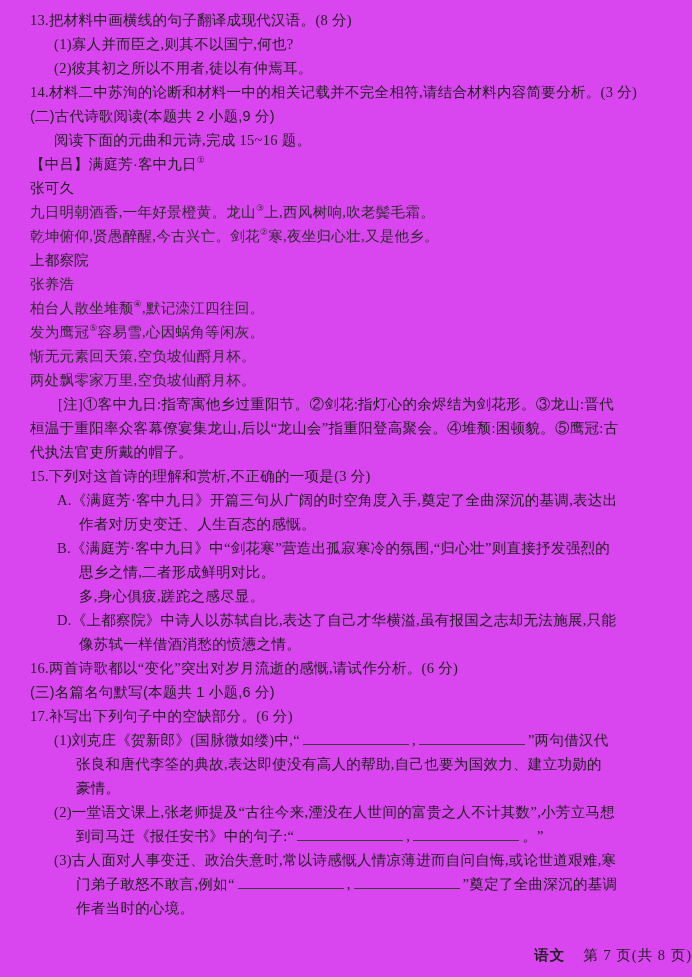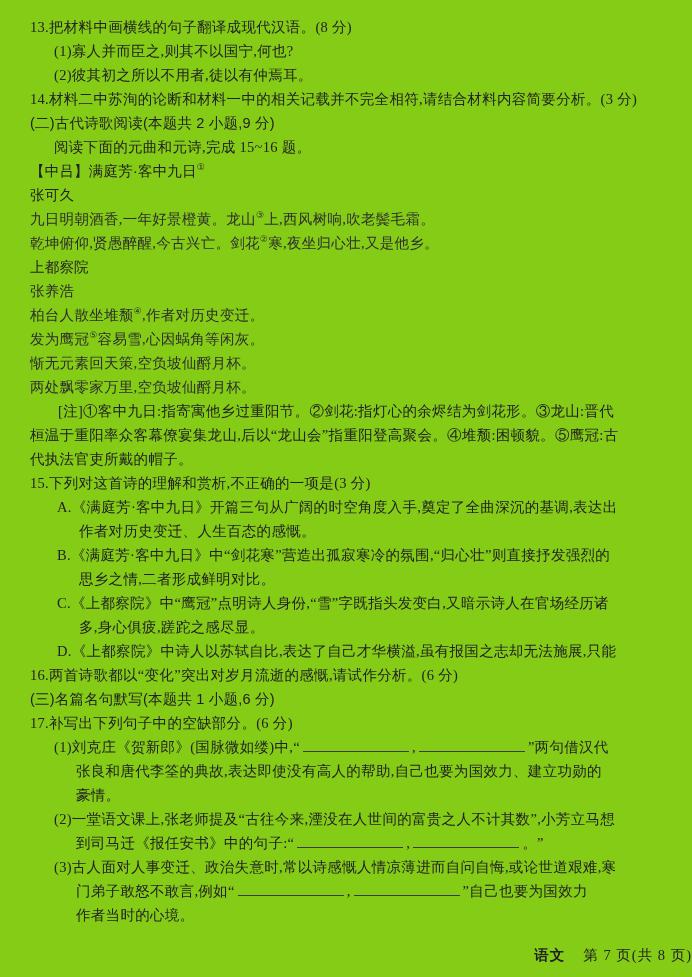--- a/index.html
+++ b/index.html
@@ -1,26 +1,26 @@
 <!DOCTYPE html>
 <html><head>
 <meta charset="utf-8">
 <style>
   html, body { margin: 0; padding: 0; background: #ffffff; }
   .page {
     position: relative;
     width: 692px;
     height: 977px;
     margin: 0 auto;
-    background: #84cc16;
+    background: #d946ef;
     color: #222;
     font-family: "Liberation Serif", "DejaVu Serif", serif;
     font-size: 14.5px;
     box-sizing: border-box;
-    padding: 15px 26px 0 30px;
+    padding: 8px 26px 0 30px;
     overflow: hidden;
   }
   .l {
     line-height: 24px;
     height: 24px;
     white-space: nowrap;
     letter-spacing: 0.3px;
   }
   .bold {
     font-weight: 400;
@@ -76,52 +76,52 @@
   <div class="l bold">(二)古代诗歌阅读(本题共 2 小题,9 分)</div>
   <div class="l ind">阅读下面的元曲和元诗,完成 15~16 题。</div>
 
   <div class="l ctr bold"><span>【中吕】满庭芳·客中九日</span><sup class="sup">①</sup></div>
   <div class="l ctr bold">张可久</div>
   <div class="l ctr kai"><span>九日明朝酒香,一年好景橙黄。龙山</span><sup class="sup">③</sup><span>上,西风树响,吹老鬓毛霜。</span></div>
   <div class="l ctr kai"><span>乾坤俯仰,贤愚醉醒,今古兴亡。剑花</span><sup class="sup">②</sup><span>寒,夜坐归心壮,又是他乡。</span></div>
 
   <div class="l ctr bold">上都察院</div>
   <div class="l ctr kai">张养浩</div>
-  <div class="l ctr kai"><span>柏台人散坐堆颓</span><sup class="sup">④</sup><span>,作者对历史变迁。</span></div>
+  <div class="l ctr kai"><span>柏台人散坐堆颓</span><sup class="sup">④</sup><span>,默记滦江四往回。</span></div>
   <div class="l ctr kai"><span>发为鹰冠</span><sup class="sup">⑤</sup><span>容易雪,心因蜗角等闲灰。</span></div>
   <div class="l ctr kai"><span>惭无元素回天策,空负坡仙酹月杯。</span></div>
   <div class="l ctr kai"><span>两处飘零家万里,空负坡仙酹月杯。</span></div>
 
   <div class="l note1">[注]①客中九日:指寄寓他乡过重阳节。②剑花:指灯心的余烬结为剑花形。③龙山:晋代</div>
   <div class="l">桓温于重阳率众客幕僚宴集龙山,后以“龙山会”指重阳登高聚会。④堆颓:困顿貌。⑤鹰冠:古</div>
   <div class="l">代执法官吏所戴的帽子。</div>
 
   <div class="l">15.下列对这首诗的理解和赏析,不正确的一项是(3 分)</div>
   <div class="l opt">A.《满庭芳·客中九日》开篇三句从广阔的时空角度入手,奠定了全曲深沉的基调,表达出</div>
   <div class="l opt2">作者对历史变迁、人生百态的感慨。</div>
   <div class="l opt">B.《满庭芳·客中九日》中“剑花寒”营造出孤寂寒冷的氛围,“归心壮”则直接抒发强烈的</div>
   <div class="l opt2">思乡之情,二者形成鲜明对比。</div>
-  <div class="l opt">C.《上都察院》中“鹰冠”点明诗人身份,“雪”字既指头发变白,又暗示诗人在官场经历诸</div>
   <div class="l opt2">多,身心俱疲,蹉跎之感尽显。</div>
   <div class="l opt">D.《上都察院》中诗人以苏轼自比,表达了自己才华横溢,虽有报国之志却无法施展,只能</div>
+  <div class="l opt2">像苏轼一样借酒消愁的愤懑之情。</div>
 
   <div class="l">16.两首诗歌都以“变化”突出对岁月流逝的感慨,请试作分析。(6 分)</div>
 
   <div class="l bold">(三)名篇名句默写(本题共 1 小题,6 分)</div>
 
   <div class="l">17.补写出下列句子中的空缺部分。(6 分)</div>
 
   <div class="l ind"><span>(1)刘克庄《贺新郎》(国脉微如缕)中,“</span><span class="blank"></span><span>,</span><span class="blank"></span><span>”两句借汉代</span></div>
   <div class="l ind2">张良和唐代李筌的典故,表达即使没有高人的帮助,自己也要为国效力、建立功勋的</div>
   <div class="l ind2">豪情。</div>
 
   <div class="l ind">(2)一堂语文课上,张老师提及“古往今来,湮没在人世间的富贵之人不计其数”,小芳立马想</div>
   <div class="l ind2"><span>到司马迁《报任安书》中的句子:“</span><span class="blank"></span><span>,</span><span class="blank"></span><span>。”</span></div>
 
   <div class="l ind">(3)古人面对人事变迁、政治失意时,常以诗感慨人情凉薄进而自问自悔,或论世道艰难,寒</div>
-  <div class="l ind2"><span>门弟子敢怒不敢言,例如“</span><span class="blank"></span><span>,</span><span class="blank"></span><span>”自己也要为国效力</span></div>
+  <div class="l ind2"><span>门弟子敢怒不敢言,例如“</span><span class="blank"></span><span>,</span><span class="blank"></span><span>”奠定了全曲深沉的基调</span></div>
   <div class="l ind2">作者当时的心境。</div>
 
   <div class="footer">
     <span class="subject">语文</span><span>第 7 页(共 8 页)</span>
   </div>
 
 </div>
 
 </body></html>

